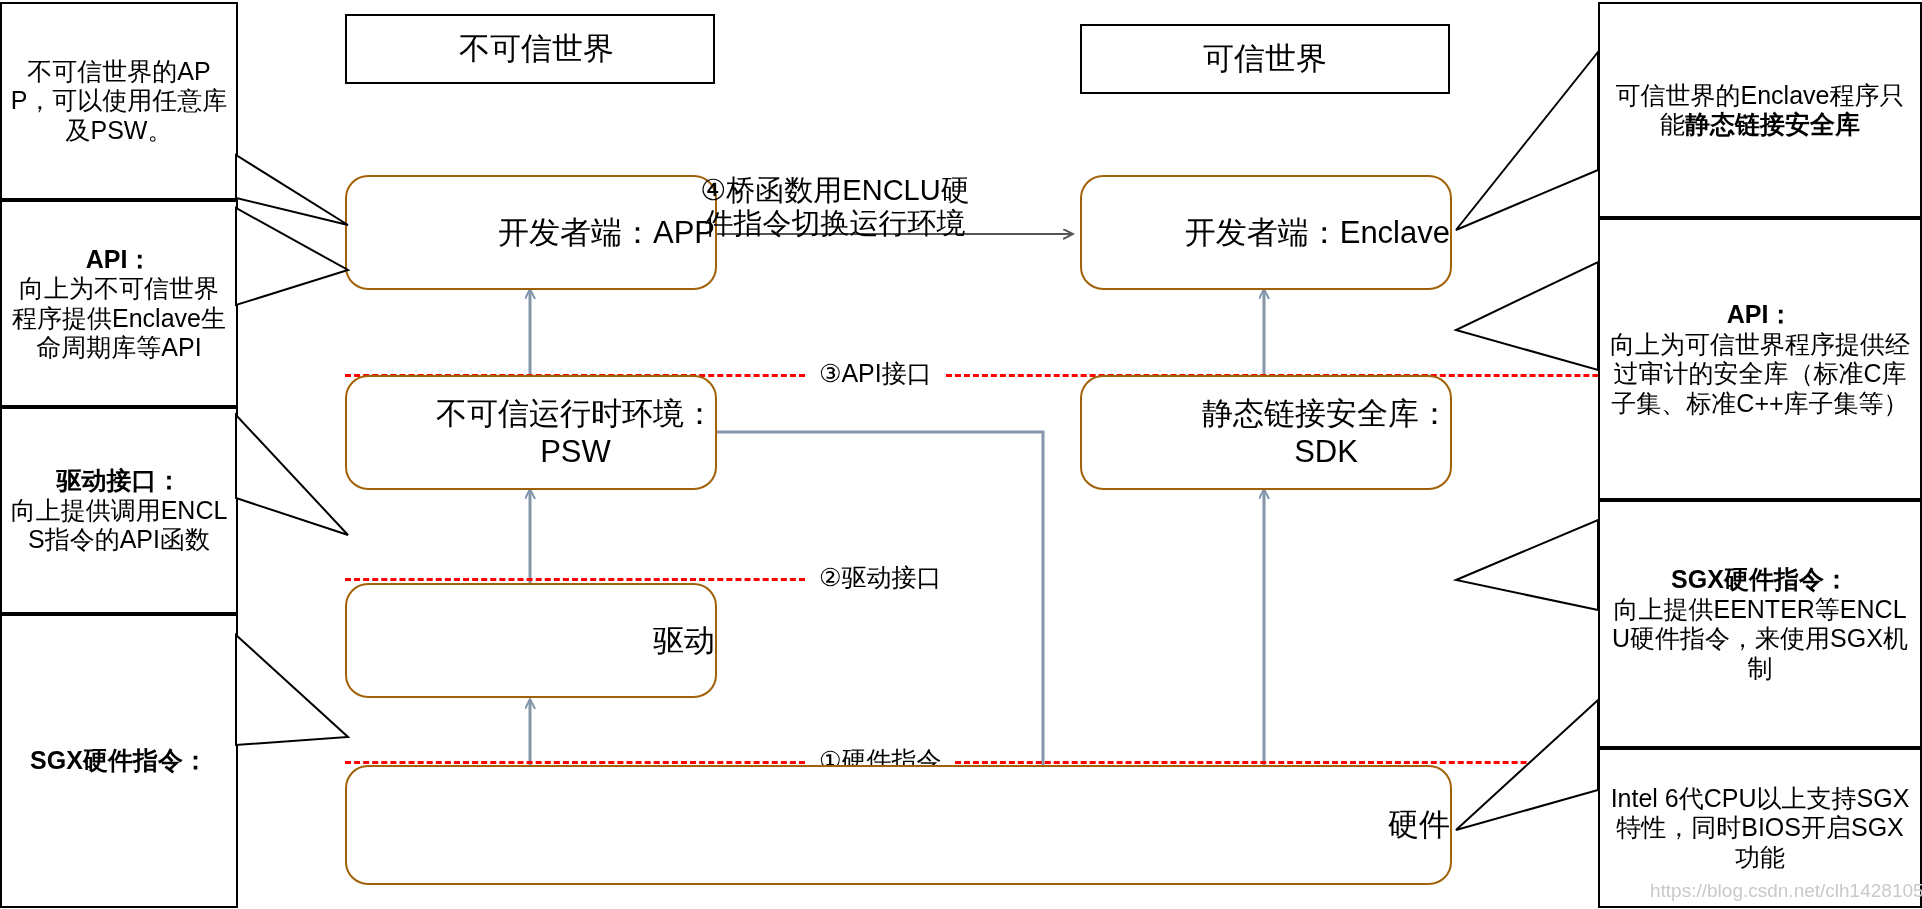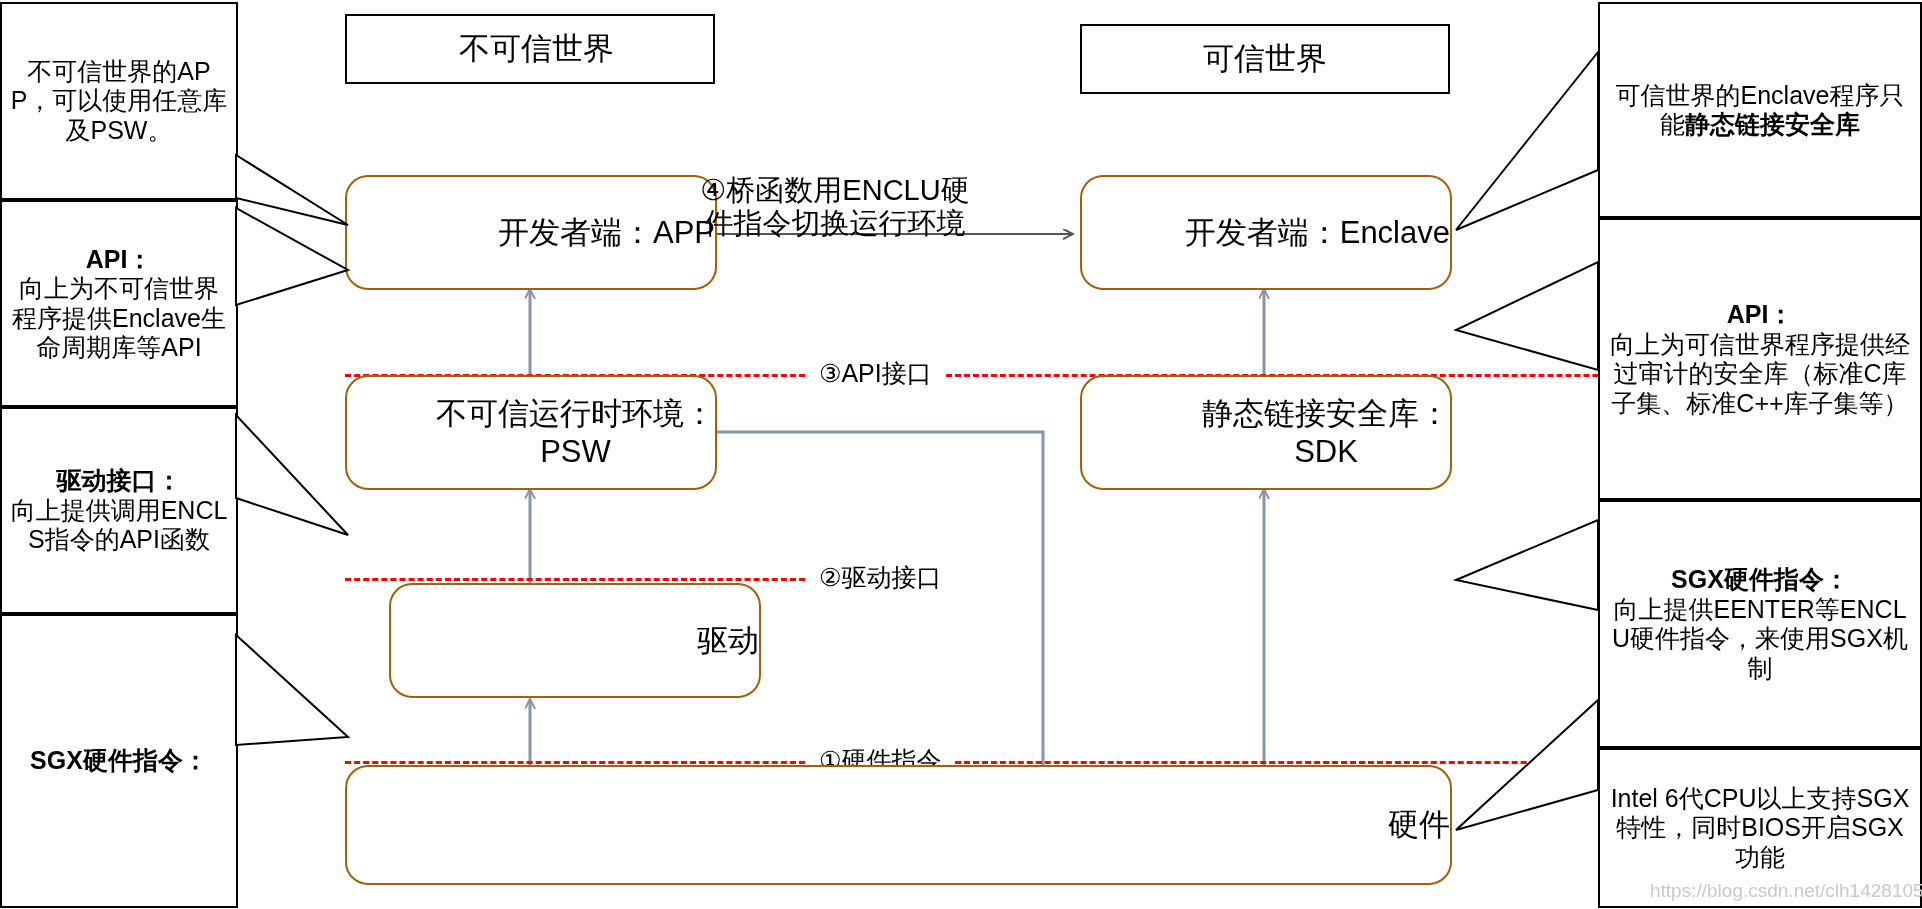--- a/index.html
+++ b/index.html
@@ -167,21 +167,21 @@
   <div class="node round" style="left:345px;top:375px;width:372px;height:115px;">
     <div class="label">不可信运行时环境：
 PSW</div>
   </div>
 
   <div class="node round" style="left:1080px;top:375px;width:372px;height:115px;">
     <div class="label">静态链接安全库：
 SDK</div>
   </div>
 
-  <div class="node round" style="left:345px;top:583px;width:372px;height:115px;margin-left:44px;">
+  <div class="node round" style="left:345px;top:583px;width:372px;height:115px;">
     <div class="label">驱动</div>
   </div>
 
   <div class="node round" style="left:345px;top:765px;width:1107px;height:120px;padding-left:16px;">
     <div class="label">硬件</div>
   </div>
 
   <div class="arrowlabel" style="left:655px;top:140px;width:360px;">
     <span>④桥函数用ENCLU硬
 件指令切换运行环境</span>

